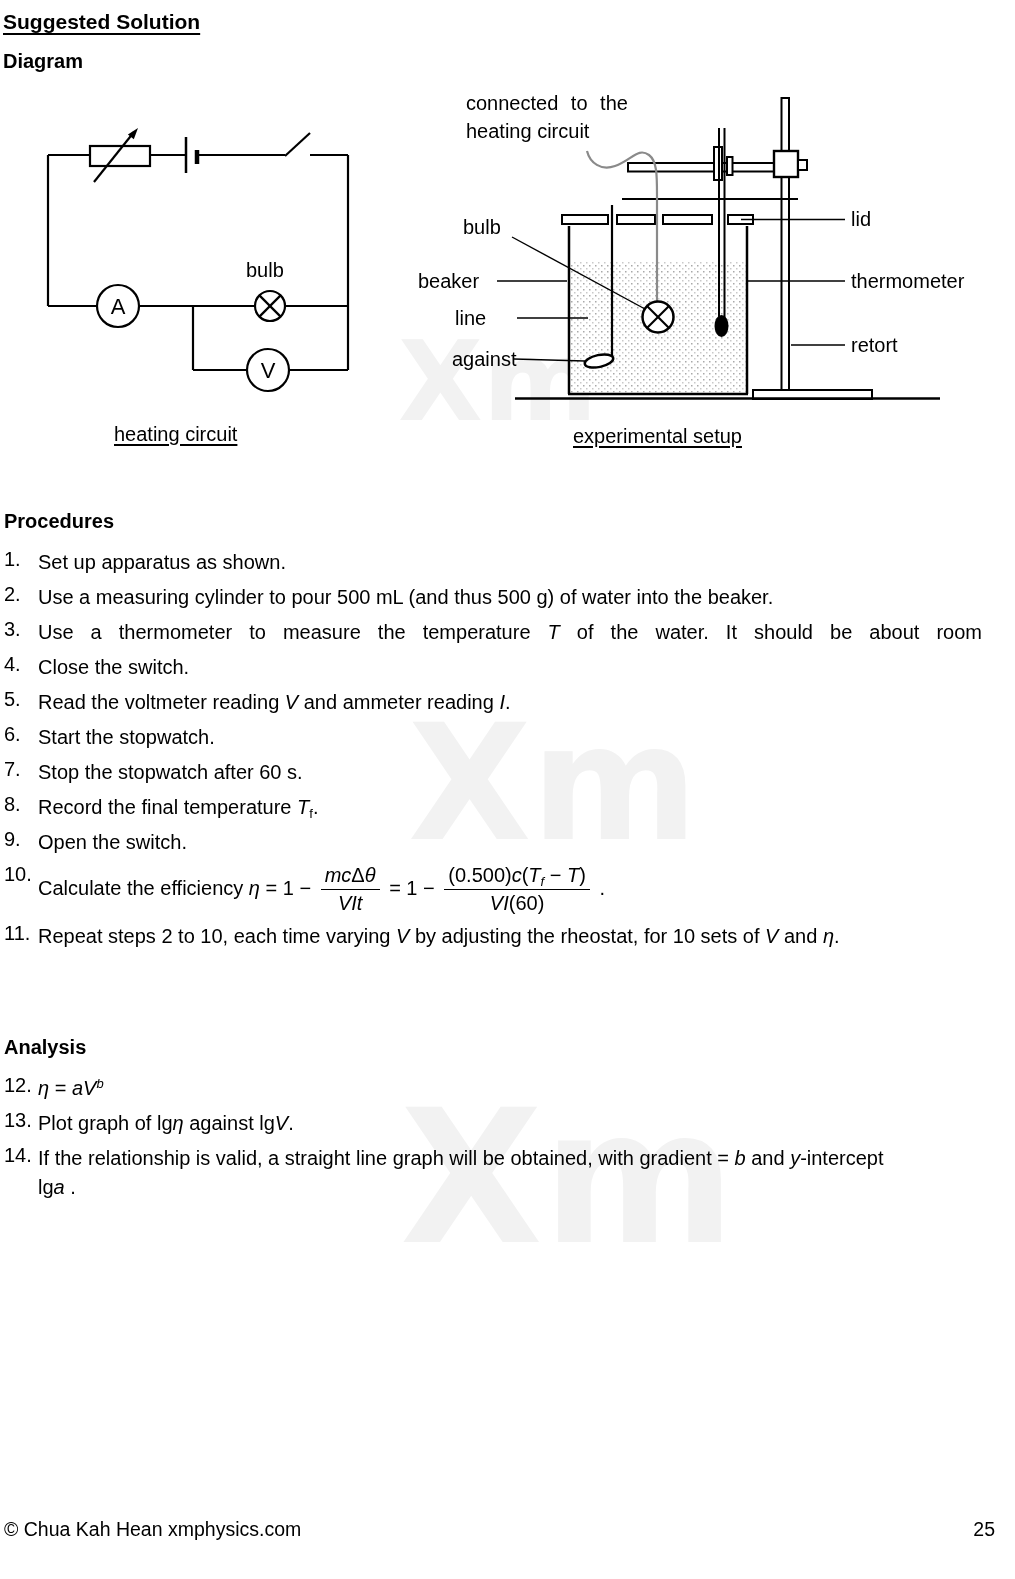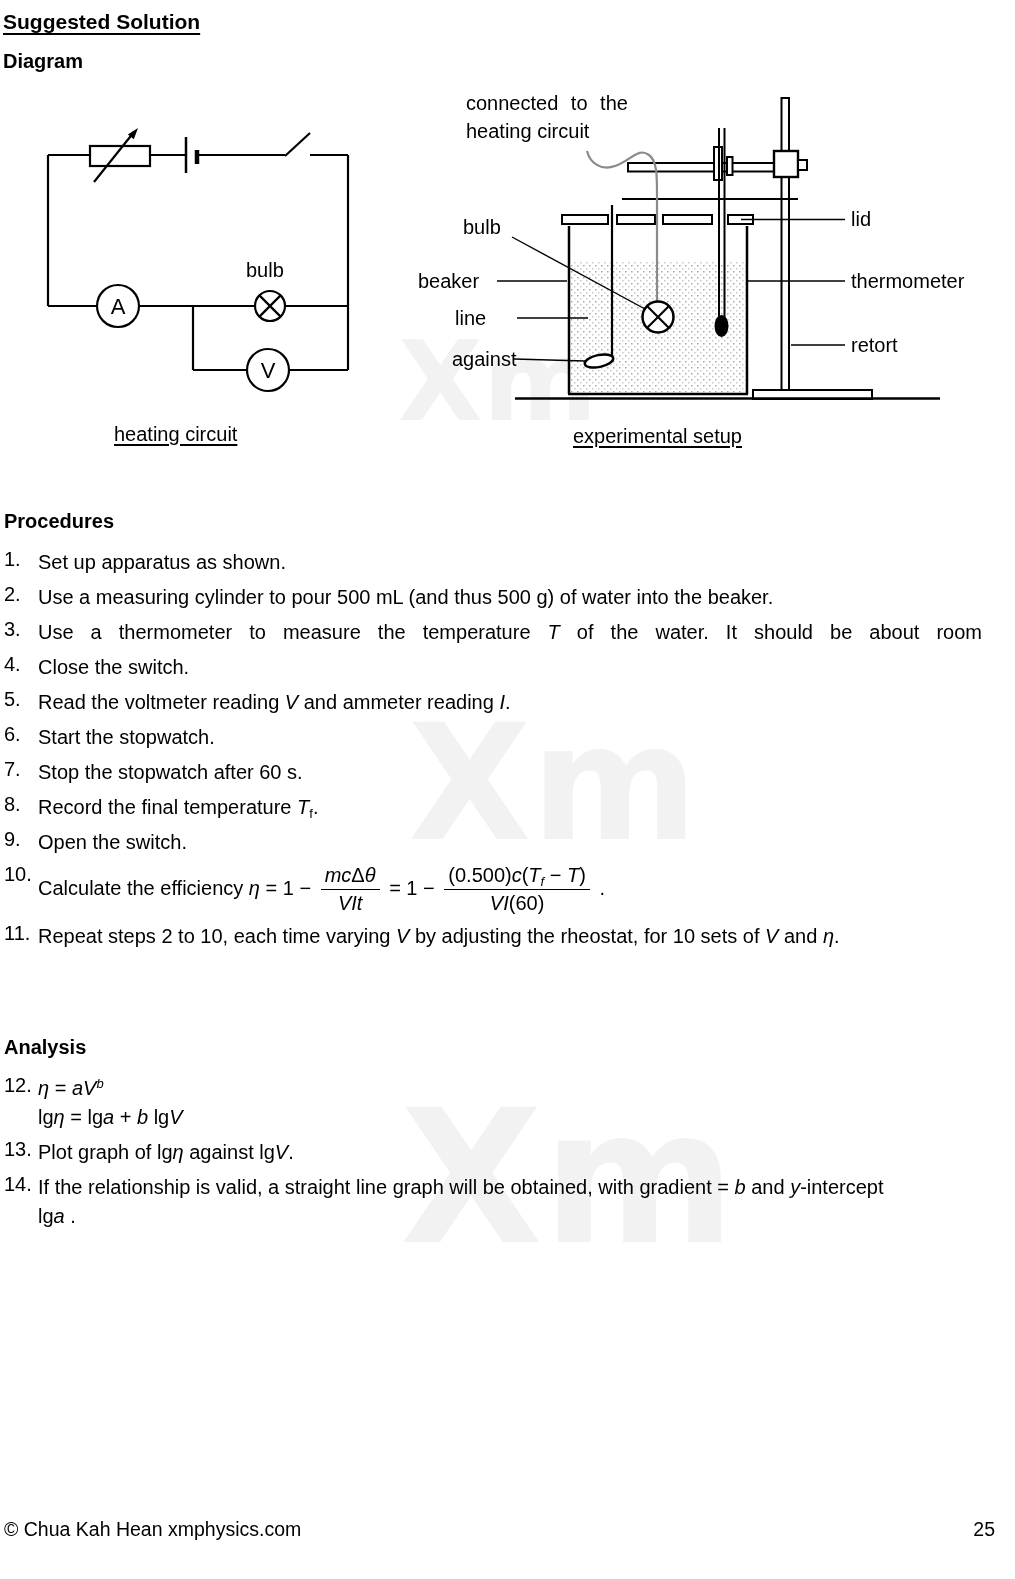--- a/index.html
+++ b/index.html
@@ -212,21 +212,20 @@
     </div>
 </div>
 
 <div id="analysis-section">
   <div class="h sec-heading">Analysis</div>
   <div id="analysis-list">
       <div class="li">
         <span class="num">12.</span>
         <div class="content">
           <div class="line"><span class="it">η</span><span> = </span><span class="it">aV</span><sup class="it">b</sup></div>
-          <div class="line"><span>lg</span><span class="it">η</span><span> = lg</span><span class="it">a</span><span> + </span><span class="it">b</span><span> lg</span><span class="it">V</span></div>
         </div>
       </div>
       <div class="li">
         <span class="num">13.</span>
         <div class="content">
           <div class="line"><span>Plot graph of lg</span><span class="it">η</span><span> against lg</span><span class="it">V</span><span>.</span></div>
         </div>
       </div>
       <div class="li">
         <span class="num">14.</span>

